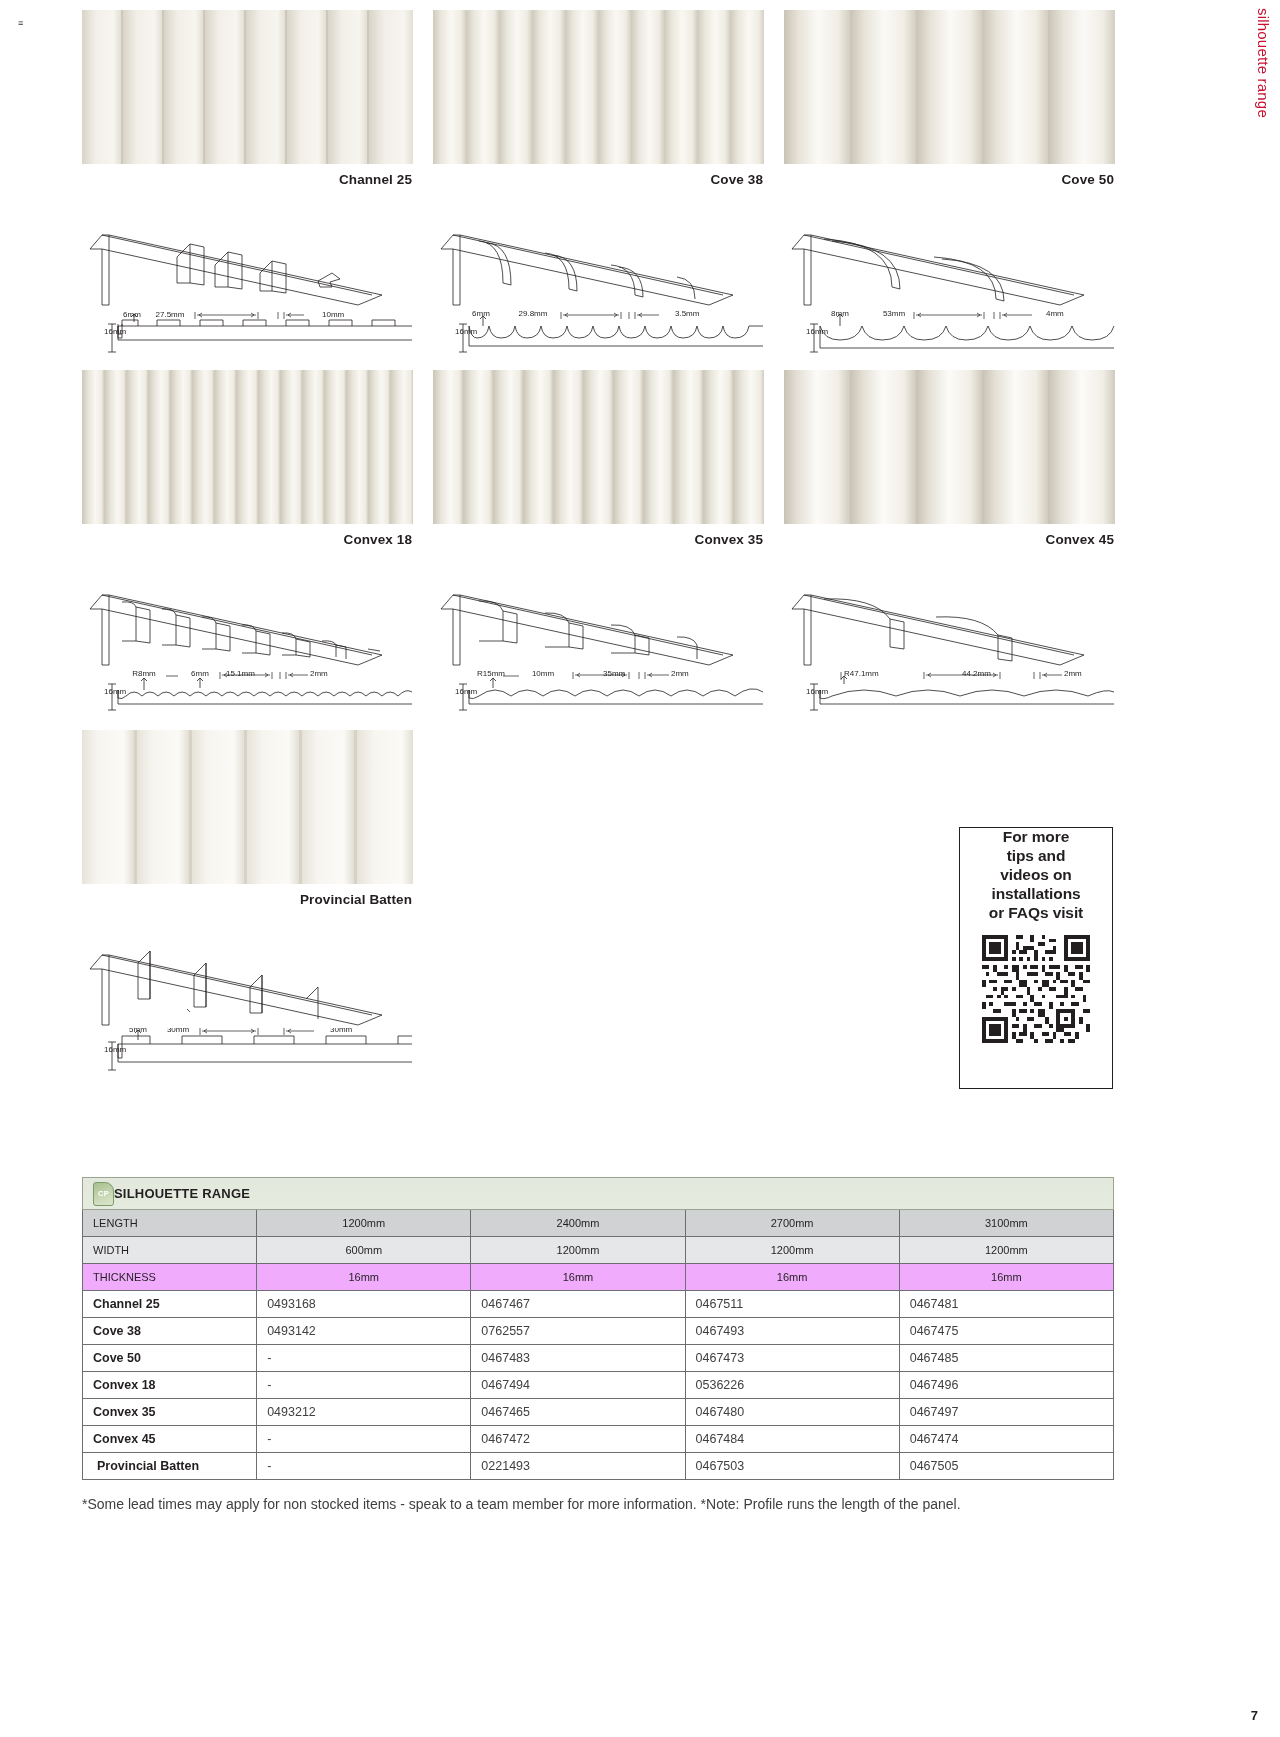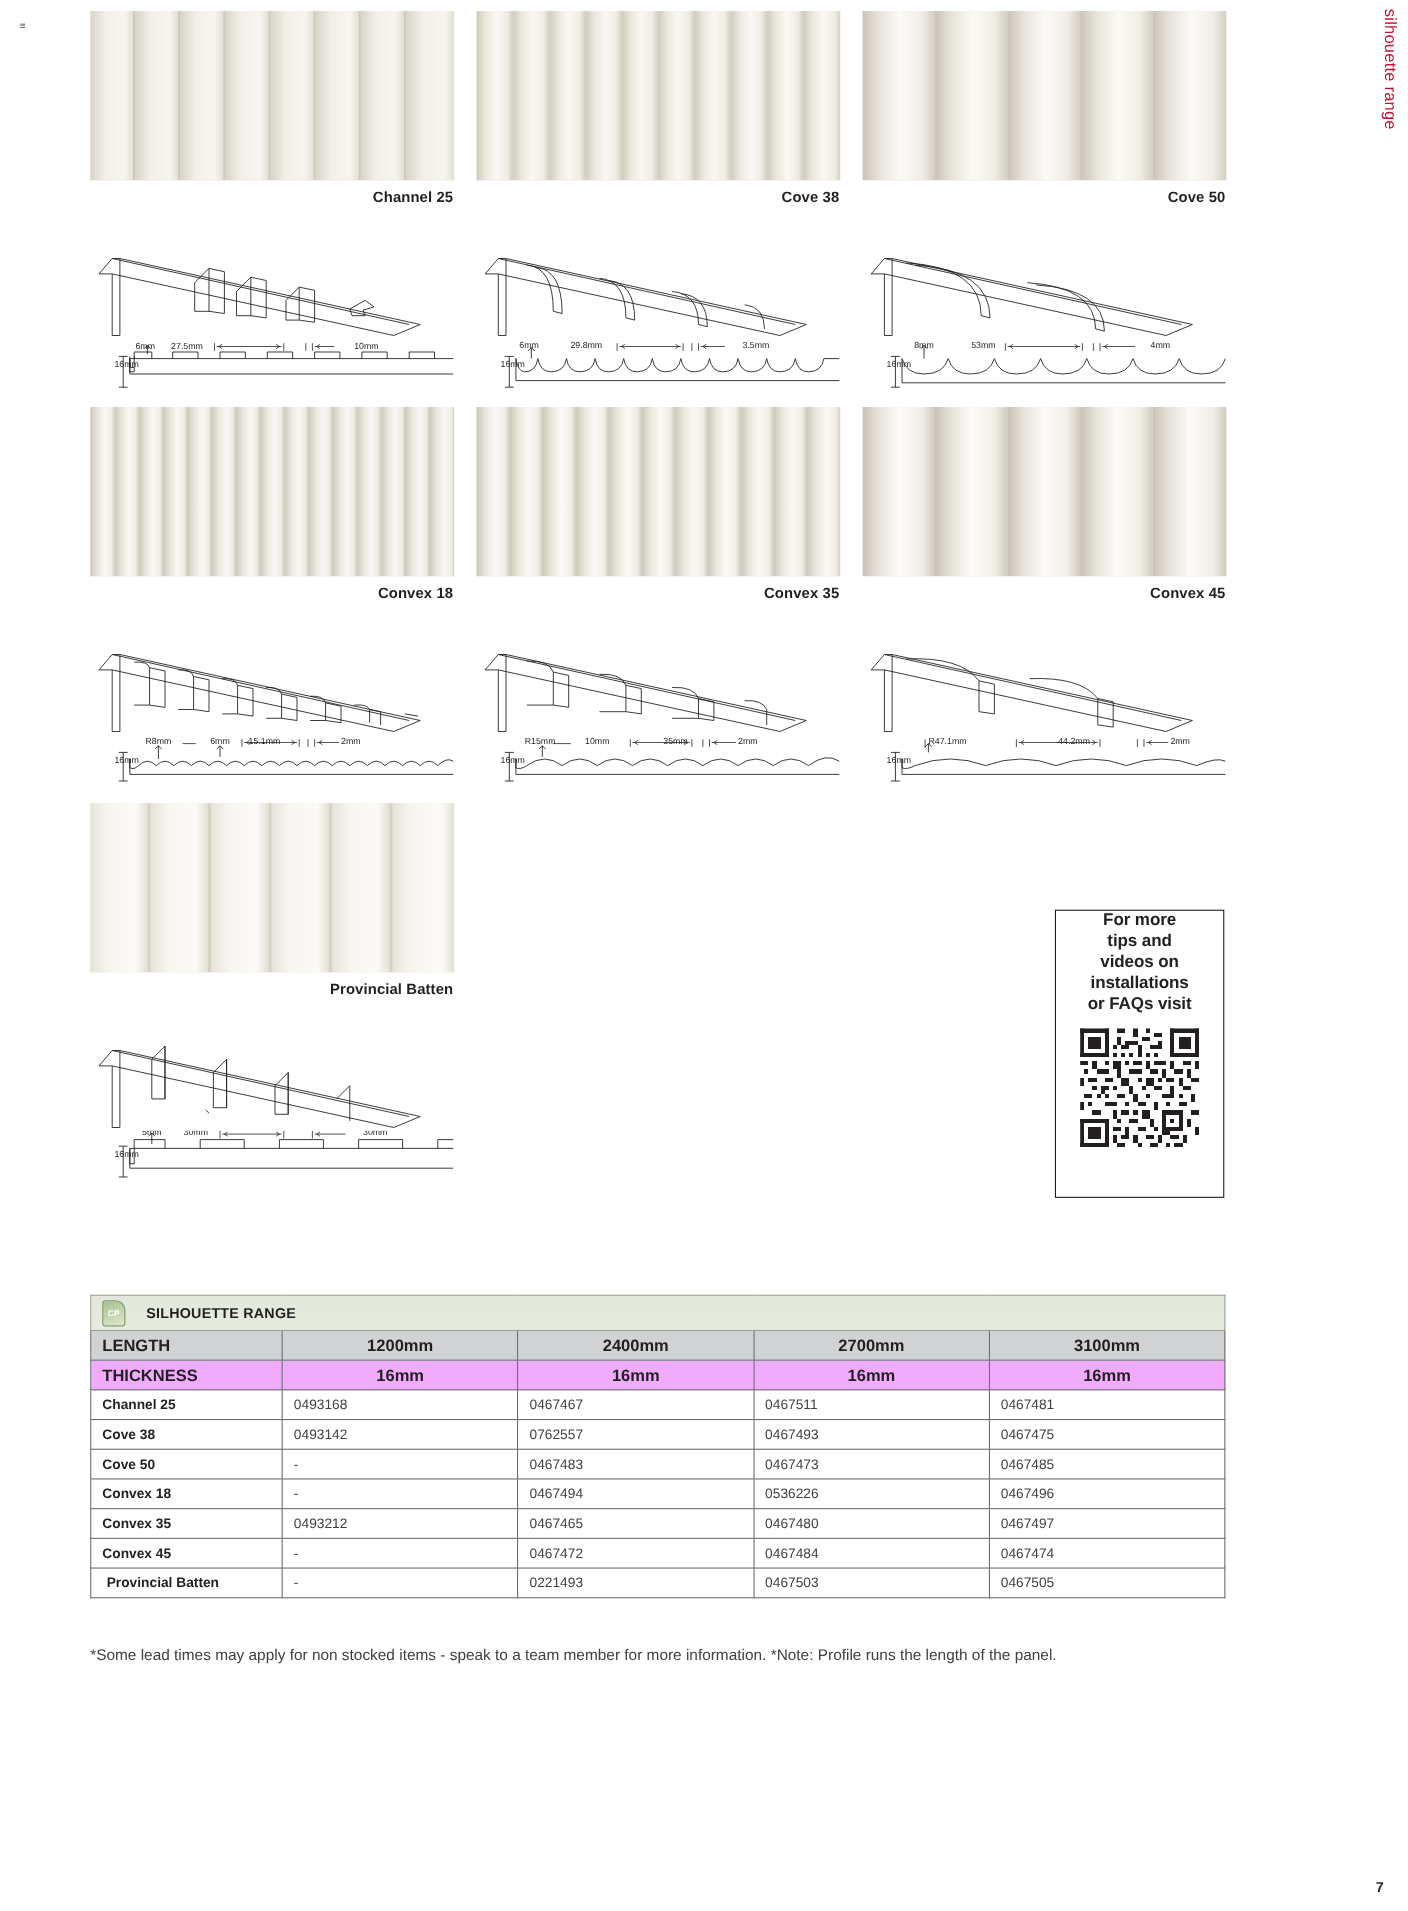--- a/index.html
+++ b/index.html
@@ -93,37 +93,37 @@
     font-size:12.5px;
     height:27px;
     padding:0 10px;
   }
   tr.titlerow td{
     background:linear-gradient(180deg,#e2e8dc 0%,#e6ebe0 100%);
     border:1px solid #9aa38f;
     height:32px;
     padding-left:10px;
   }
-  .title-inner{ display:flex; align-items:center; gap:19px; }
+  .title-inner{ display:flex; align-items:center; gap:0; }
   .cp-badge{
     width:21px;height:24px;
     border:1px solid #7f9a6a;
     border-radius:3px 9px 3px 3px;
     background:linear-gradient(160deg,#a8c08f 0%,#c9d9b6 60%,#dde7cf 100%);
     color:#ffffff;
     font-size:7.5px; font-weight:bold;
     display:flex;align-items:center;justify-content:center;
     letter-spacing:.3px;
   }
   .title-text{
     font-size:13px; font-weight:bold; letter-spacing:.2px;
   }
   tr.hdr td{
-    font-weight:bold;
-    font-size:15px;
+    font-weight:normal;
+    font-size:11px;
     text-align:center;
   }
   tr.hdr td.lbl{ text-align:left; }
   tr.hdr.h1 td{ background:#d0d2d3; }
   tr.hdr.h2 td{ background:#e6e7e8; }
   tr.hdr.h3 td{ background:#f0abfc; }
   tr.data td{ background:#ffffff; text-align:left; color:#404040; }
   tr.data td.lbl{ text-align:left; font-weight:bold; color:#231f20; }
   tr.data td.lbl.indent{ padding-left:14px; }
   .footnote{
@@ -827,20 +827,27 @@
         </td>
       </tr>
 
       <tr class="hdr h1">
         <td class="lbl">LENGTH</td>
         <td>1200mm</td>
         <td>2400mm</td>
         <td>2700mm</td>
         <td>3100mm</td>
       </tr>
+      <tr class="hdr h2">
+        <td class="lbl">WIDTH</td>
+        <td>600mm</td>
+        <td>1200mm</td>
+        <td>1200mm</td>
+        <td>1200mm</td>
+      </tr>
       <tr class="hdr h3">
         <td class="lbl">THICKNESS</td>
         <td>16mm</td>
         <td>16mm</td>
         <td>16mm</td>
         <td>16mm</td>
       </tr>
 
       <tr class="data">
         <td class="lbl">Channel 25</td>

